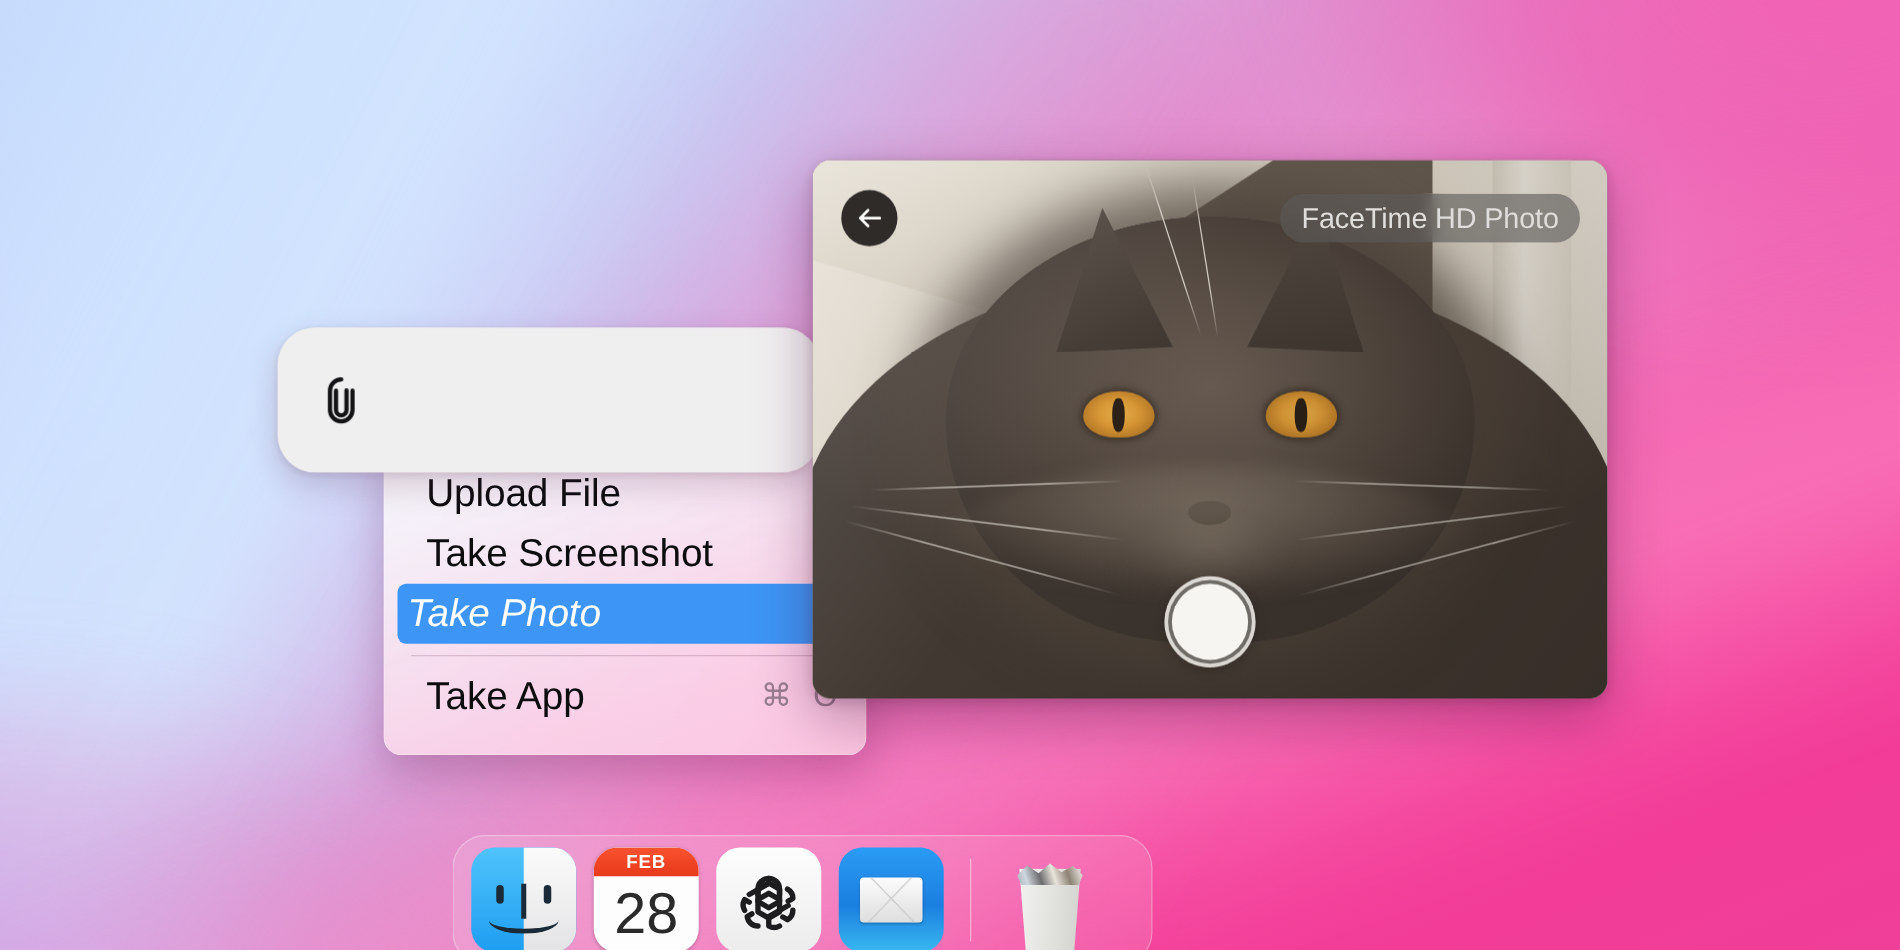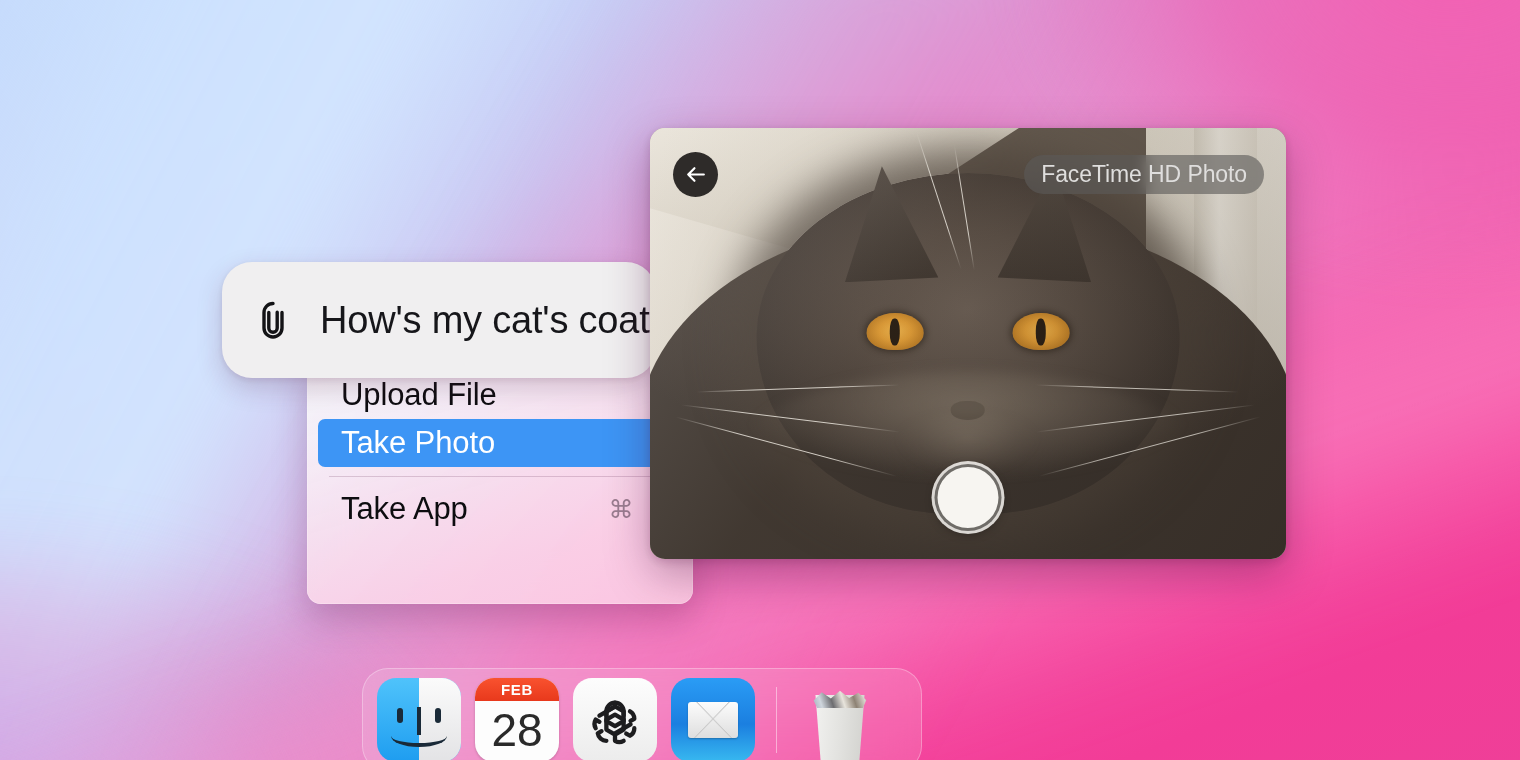--- a/index.html
+++ b/index.html
@@ -120,22 +120,23 @@
     display: flex; align-items: center;
     padding: 0 18px 0 34px;
     font-size: 31px;
     color: #0d0d10;
     letter-spacing: -0.1px;
   }
   .menu-item.selected {
     background: #3d95f5;
     color: #ffffff;
     margin: 0 11px;
-    padding-left: 23px;
+    padding-left: 8px;
     border-radius: 7px;
+    font-style: italic;
   }
   .menu-item .shortcut {
     margin-left: auto;
     font-size: 25px;
     color: #9a7d90;
     letter-spacing: 5px;
   }
   .menu-sep {
     height: 1px;
     background: rgba(110,60,95,0.22);
@@ -436,26 +437,28 @@
   <div class="wp-layer wp-band"></div>
 
   <div id="input-bar">
     <span id="attach-icon">
       <svg viewBox="0 0 46 46" width="46" height="46" aria-hidden="true">
         <path d="M23 6.5 c-5.0 0 -9.0 4.0 -9.0 9.0 v15.5 c0 5.0 4.0 9.0 9.0 9.0
                  c5.0 0 9.0 -4.0 9.0 -9.0 v-15.5" fill="none" stroke="#131316" stroke-width="3.4" stroke-linecap="round"></path>
         <path d="M27.2 15.2 v15.8 c0 2.3 -1.9 4.2 -4.2 4.2 c-2.3 0 -4.2 -1.9 -4.2 -4.2 v-15.5" fill="none" stroke="#131316" stroke-width="3.4" stroke-linecap="round"></path>
       </svg>
     </span>
-    <span id="input-text">How's my cat's coat</span>
   </div>
 
   <div id="attach-menu">
     <div class="menu-item">
       <span>Upload File</span>
+    </div>
+    <div class="menu-item">
+      <span>Take Screenshot</span>
     </div>
     <div class="menu-item selected">
       <span>Take Photo</span>
     </div>
     <div class="menu-sep"></div>
     <div class="menu-item">
       <span>Take App</span>
       <span class="shortcut">⌘ O</span>
     </div>
   </div>

